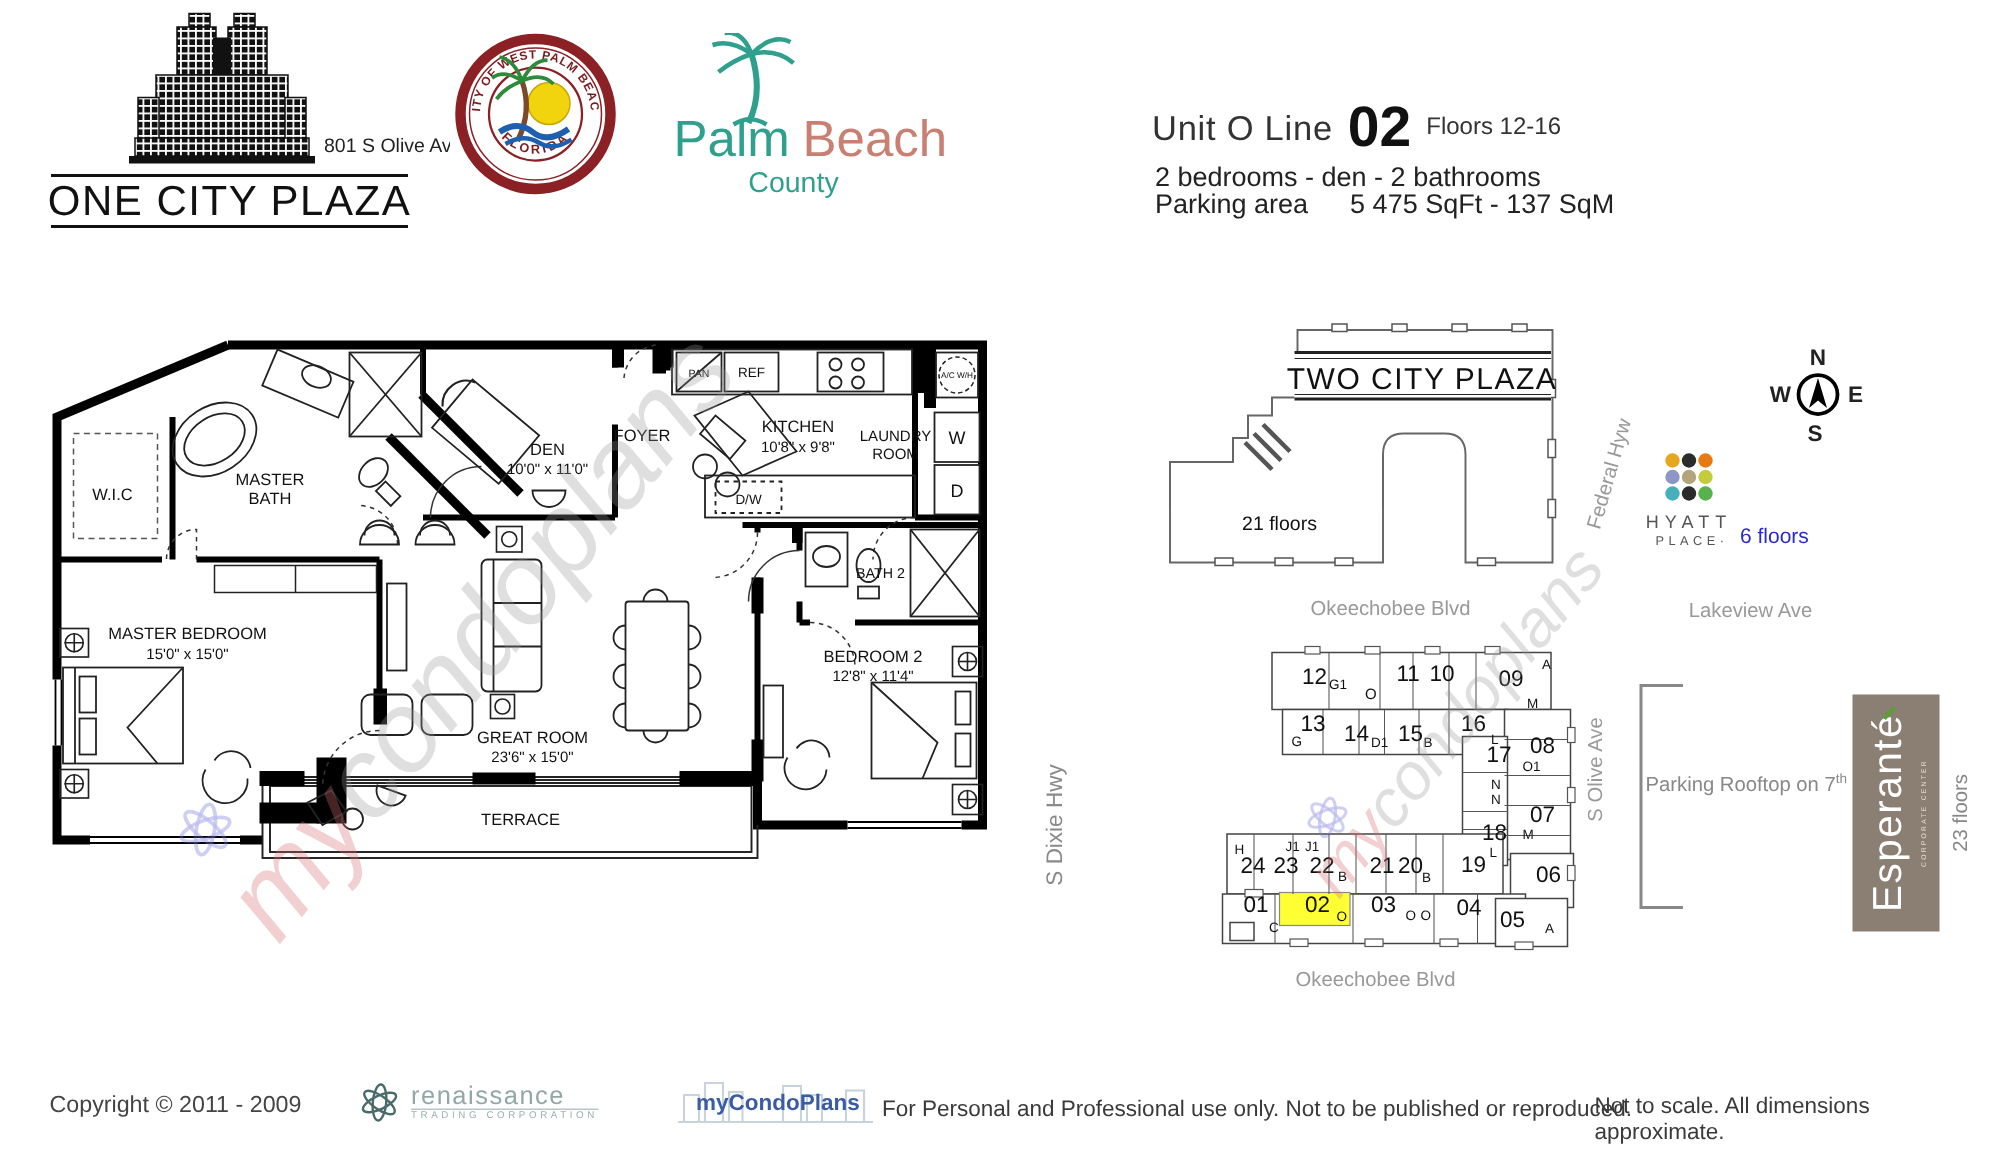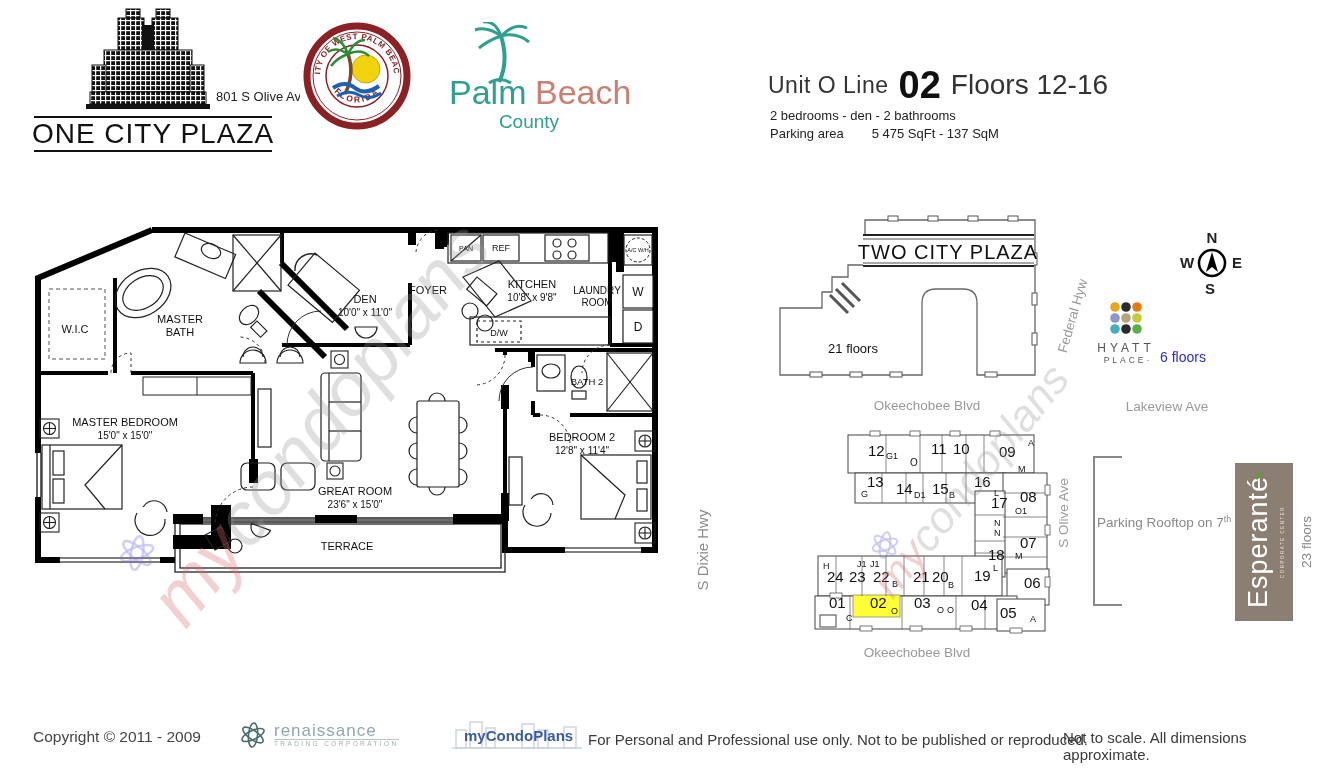--- a/index.html
+++ b/index.html
@@ -4,22 +4,22 @@
 <style>
   html,body{margin:0;padding:0;background:#fff;}
   .page{position:relative;width:1331px;height:768px;background:#fff;
         font-family:"Liberation Sans",sans-serif;overflow:hidden;color:#222;}
   .abs{position:absolute;}
   svg text{font-family:"Liberation Sans",sans-serif;}
   
   .unit-line1{display:flex;align-items:center;gap:10px;}
   .unit-word{font-size:23px;color:#333;letter-spacing:.5px;}
   .unit-num{font-size:38px;font-weight:bold;color:#111;line-height:1;}
-  .unit-floors{font-size:28px;color:#333;}
-  .unit-sub{font-size:13px;color:#222;margin-top:3px;}
+  .unit-floors{font-size:16px;color:#333;}
+  .unit-sub{font-size:18px;color:#222;margin-top:3px;}
   .unit-sub .gap{display:inline-block;width:28px;}
   
   .foot-text{font-size:15px;color:#3a3a3a;}
   .copyright{font-size:15.5px;color:#444;}
   .ren{display:flex;align-items:center;gap:4px;}
   .ren-txt{display:flex;flex-direction:column;line-height:1;justify-content:center;}
   .ren-name{font-size:17px;color:#93a7a7;letter-spacing:1px;}
   .ren-sub{font-size:6.5px;color:#9fb0b0;letter-spacing:2.4px;border-top:1px solid #b9c6c6;padding-top:1px;}
   .mcp{position:relative;width:130px;height:34px;}
   .mcp-name{position:absolute;left:12px;top:9px;font-size:15px;font-weight:bold;color:#3b5ba5;}

